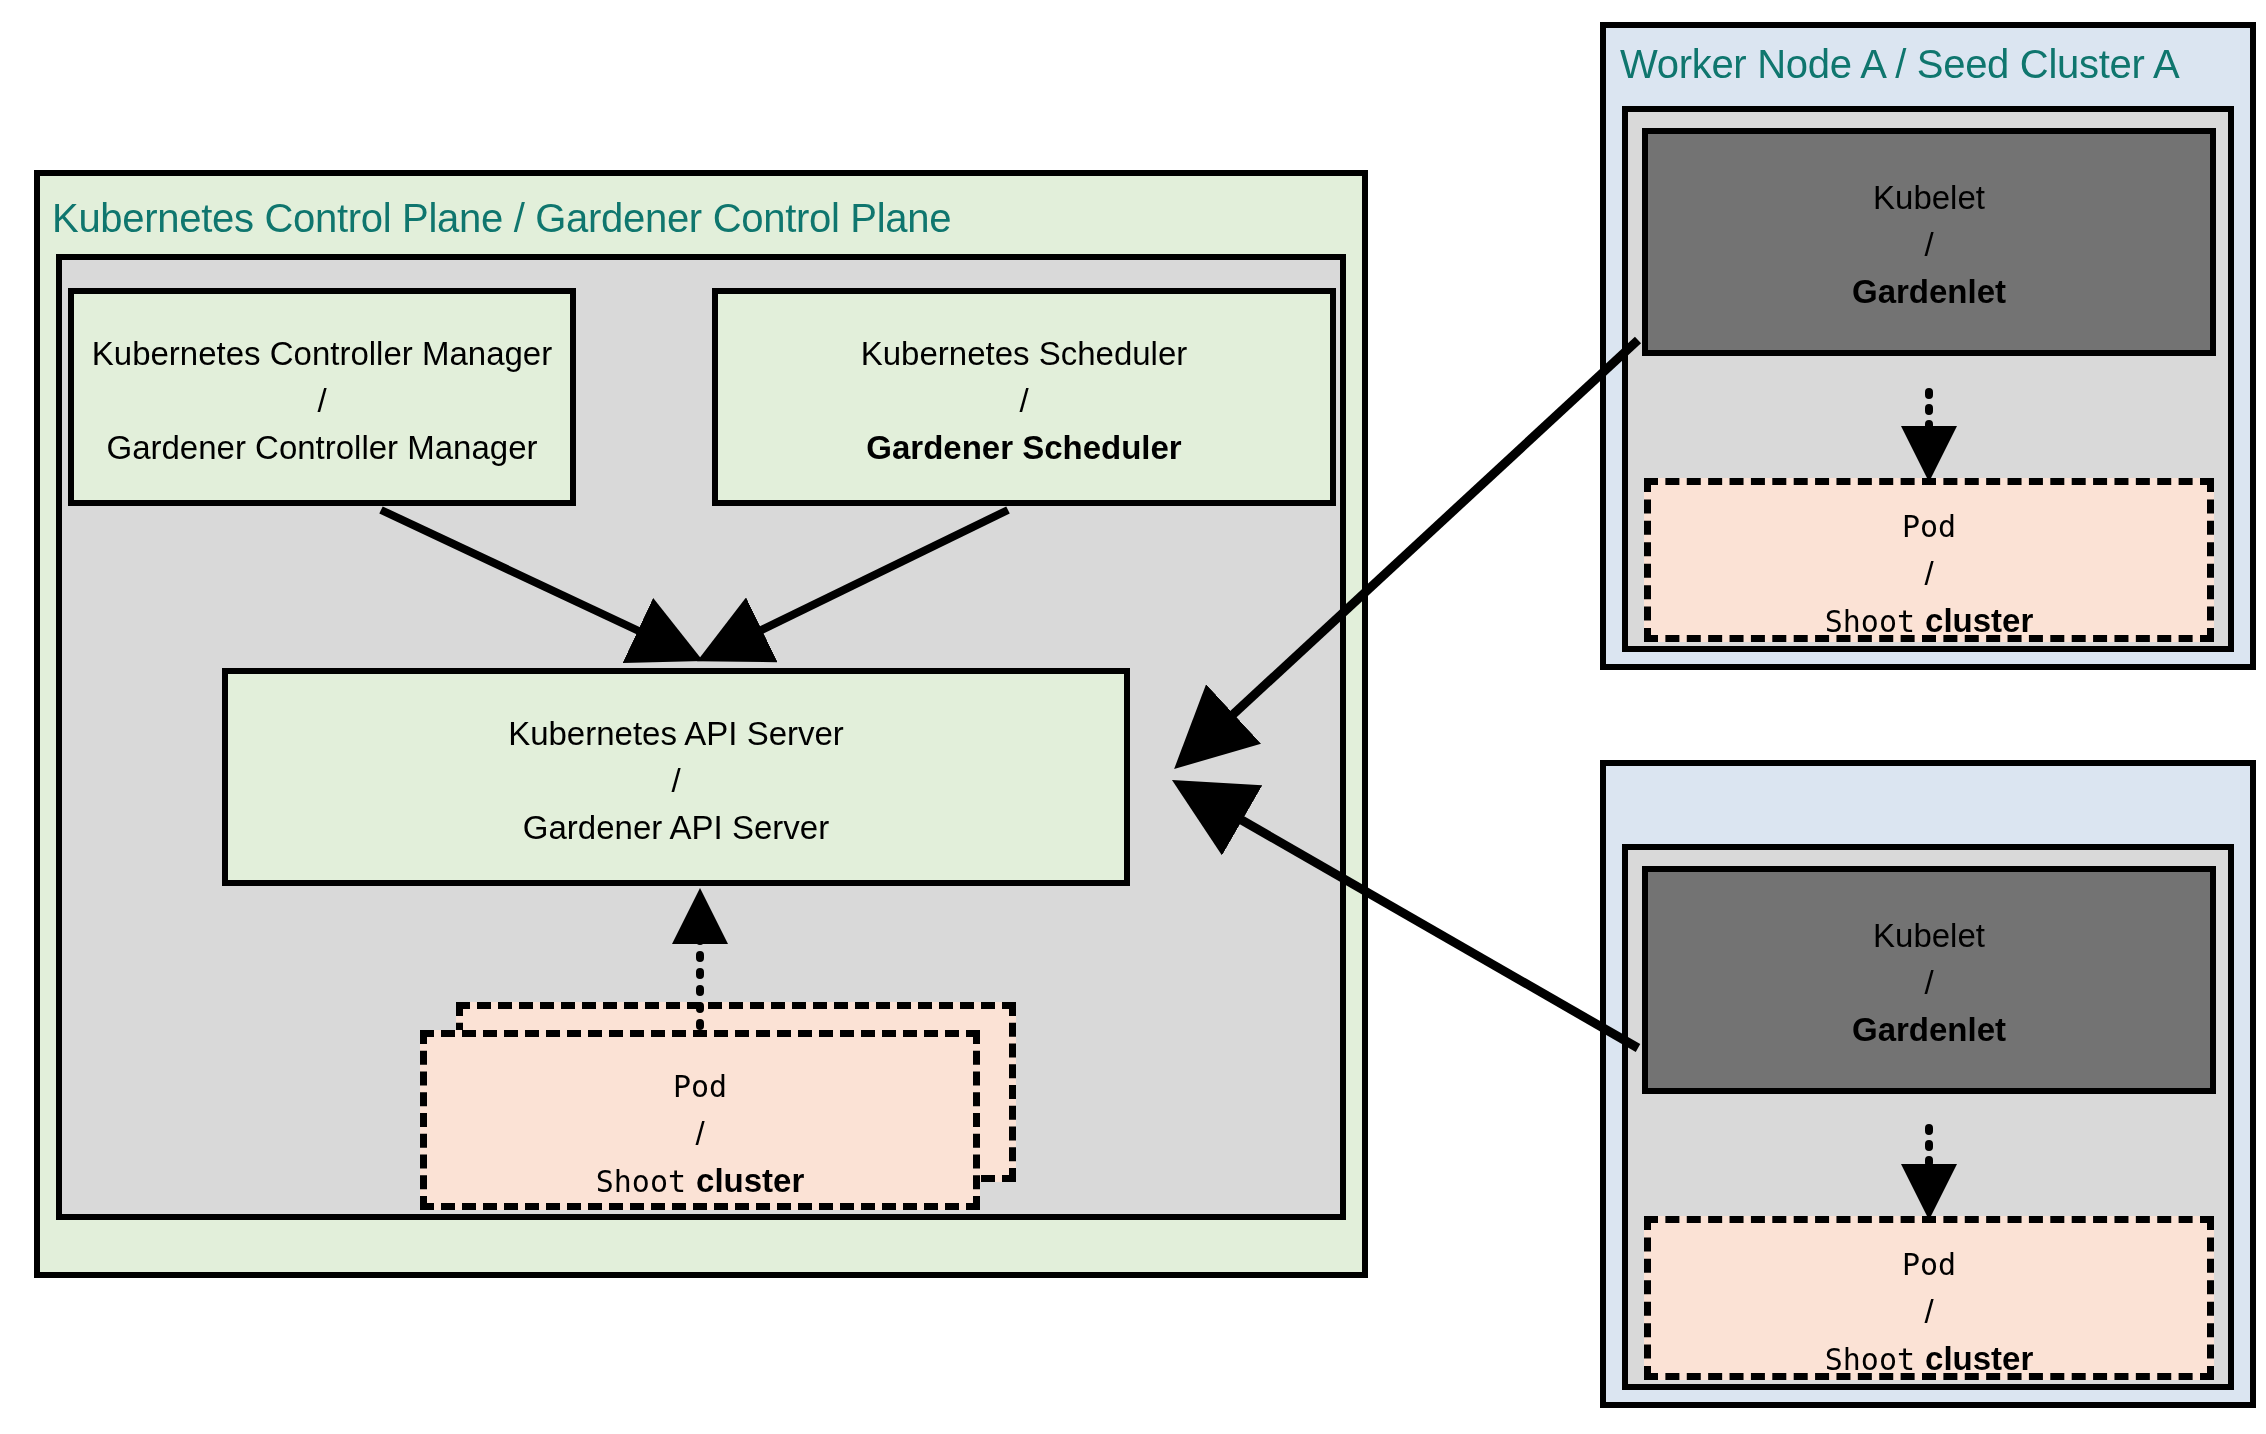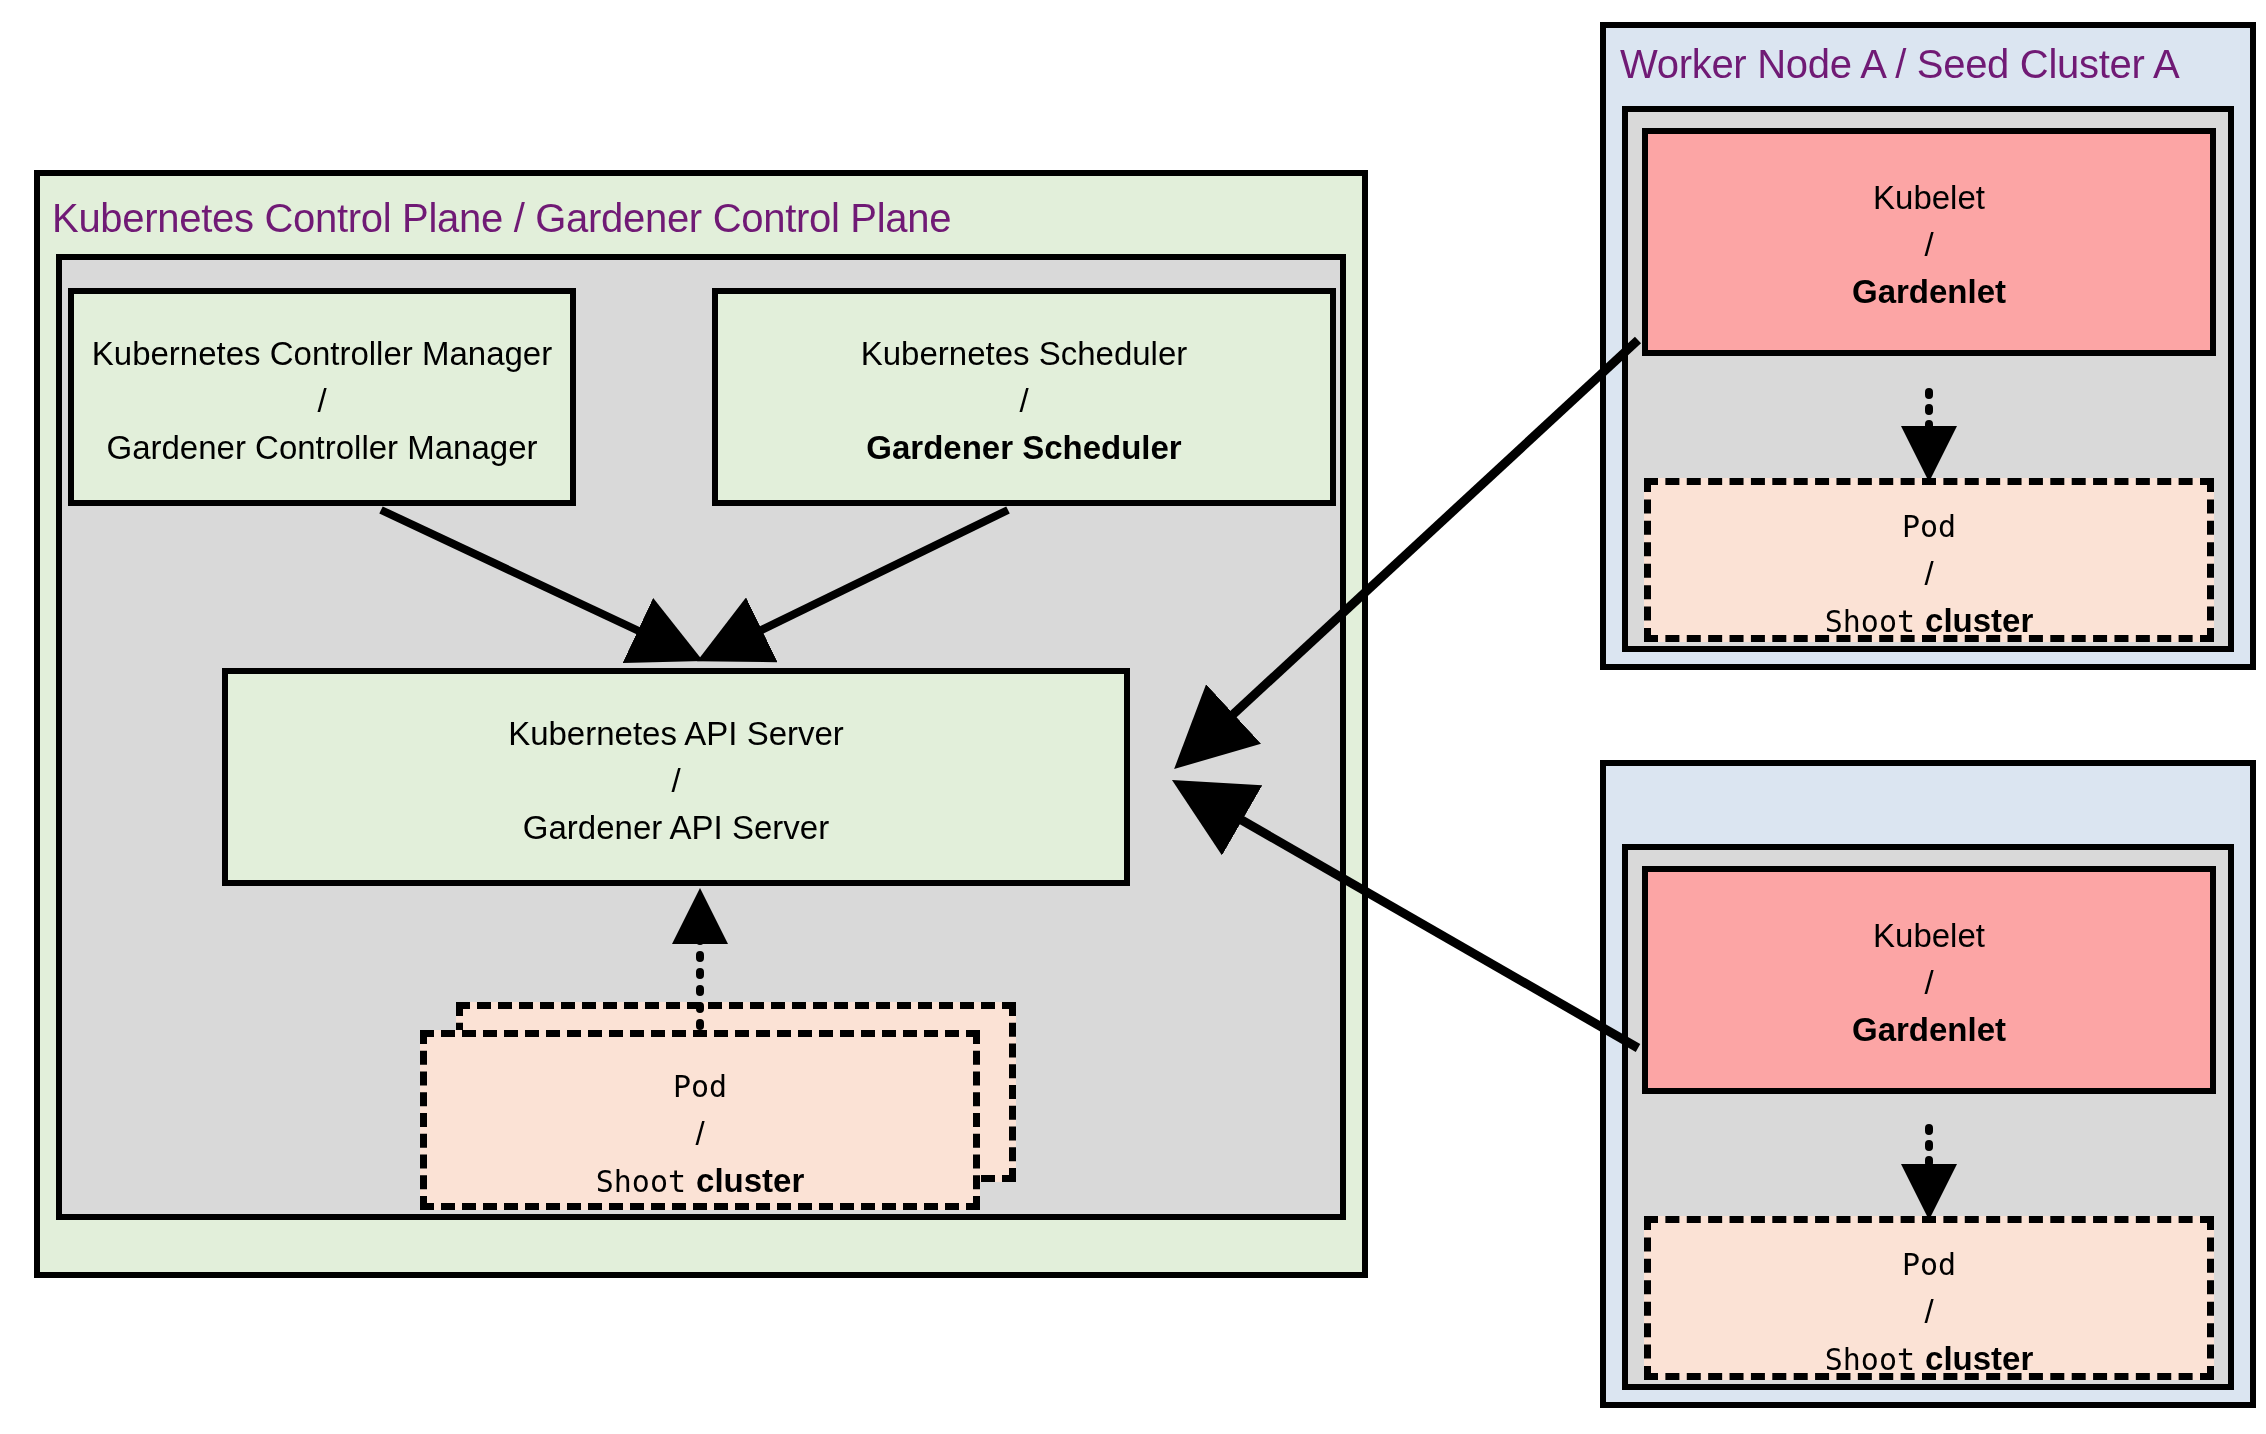--- a/index.html
+++ b/index.html
@@ -6,31 +6,31 @@
   body{font-family:"Liberation Sans",sans-serif;}
   #stage{position:relative;width:2266px;height:1434px;background:#fff;overflow:hidden;}
 
   
   .box{position:absolute;box-sizing:border-box;}
   .solid{border:6px solid #000;}
   .dashed{border:7px dashed #000;}
 
   .fill-green{background:#e2efda;}
   .fill-gray{background:#d9d9d9;}
-  .fill-orange{background:#fca5a5;}
+  .fill-orange{background:#737373;}
   .fill-peach{background:#fbe2d5;}
   .fill-blue{background:#dbe5f1;}
 
   
   .title{
     position:absolute;
     font-family:"Liberation Sans",sans-serif;
     font-size:40px;
     line-height:48px;
-    color:#701a75;
+    color:#0f766e;
     white-space:nowrap;
     letter-spacing:-0.3px;
     text-align:center;
   }
   .ctext{
     position:absolute;
     left:0;right:0;
     text-align:center;
     font-family:"Liberation Sans",sans-serif;
     font-size:33px;

